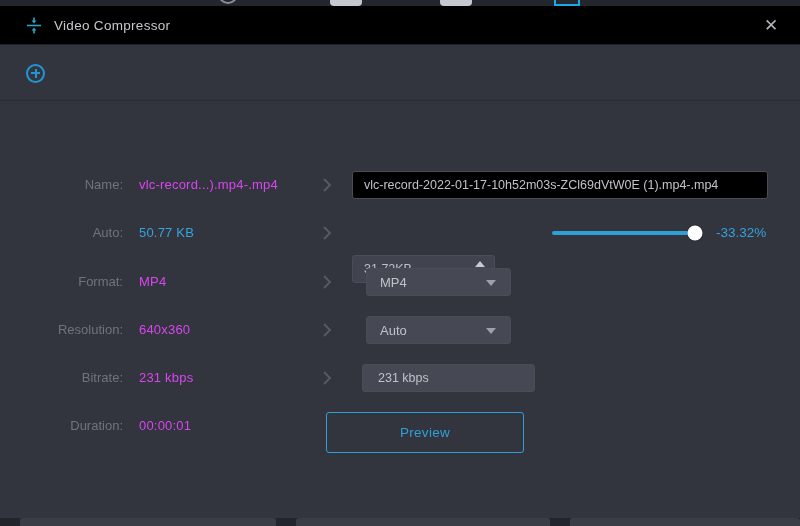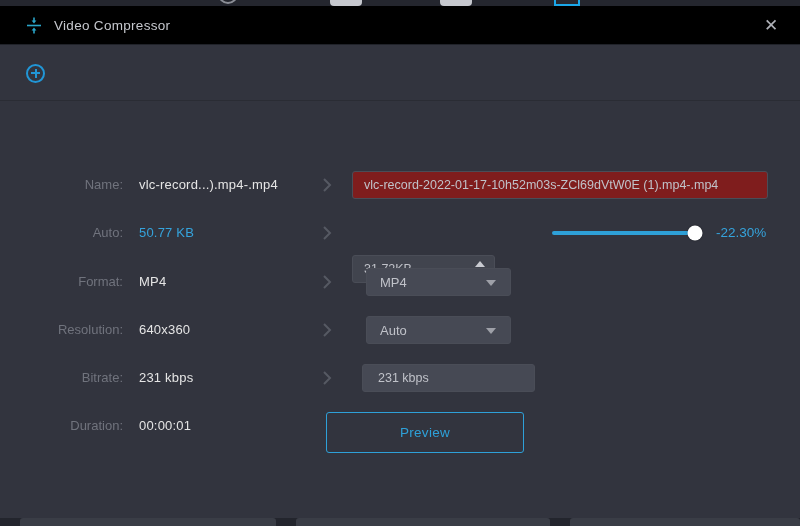--- a/index.html
+++ b/index.html
@@ -23,21 +23,21 @@
   
   .source-bar { position:absolute; left:0; top:46px; width:800px; height:55px; border-bottom:1px solid #2a2c34; display:flex; align-items:center; }
   .plus-circle { margin-left:26px; width:19px; height:19px; border:2px solid #2196d6; border-radius:50%; position:relative; flex:0 0 auto; }
   .plus-circle::before, .plus-circle::after { content:""; position:absolute; background:#2196d6; }
   .plus-circle::before { left:50%; top:3px; bottom:3px; width:2px; transform:translateX(-50%); }
   .plus-circle::after { top:50%; left:3px; right:3px; height:2px; transform:translateY(-50%); }
   .source-label { margin-left:14px; color:#c6c8ce; font-size:13.5px; letter-spacing:.2px; }
 
   
   .row-label { position:absolute; left:0; width:123px; text-align:right; color:#70737d; font-size:13px; line-height:28px; }
-  .row-value { position:absolute; left:139px; color:#e5e5e5; font-size:13px; line-height:28px; letter-spacing:.2px; }
+  .row-value { position:absolute; left:139px; color:#d946ef; font-size:13px; line-height:28px; letter-spacing:.2px; }
   .row-value.blue { color:#35a3dc; }
   .chevron { position:absolute; left:322px; width:12px; height:28px; display:flex; align-items:center; }
   .field { position:absolute; height:28px; background:#41444e; border:1px solid #4a4d57; border-radius:3px; color:#c0c2c9; font-size:12.5px; }
   input.field { padding:0 11px; outline:none; font-family:"Liberation Sans","DejaVu Sans",sans-serif; }
   .dropdown { display:flex; align-items:center; padding-left:13px; background:#464954; cursor:pointer; font-size:13px; }
   .caret { position:absolute; right:14px; top:11px; width:0; height:0; border-left:5px solid transparent; border-right:5px solid transparent; border-top:6px solid #9ea0a8; }
   .spin-btns { position:absolute; right:7px; top:0; width:14px; height:28px; cursor:pointer; }
   .spin-up { position:absolute; top:5px; left:2px; width:0; height:0; border-left:5px solid transparent; border-right:5px solid transparent; border-bottom:6px solid #c9cbd1; }
   .spin-down { position:absolute; bottom:5px; left:2px; width:0; height:0; border-left:5px solid transparent; border-right:5px solid transparent; border-top:6px solid #9ea0a8; }
 
@@ -84,41 +84,41 @@
     <span class="plus-circle"></span>
   </div>
 
   <div class="row-label" style="top:171px">Name:</div>
   <div class="row-value" style="top:171px">vlc-record...).mp4-.mp4</div>
   <div class="chevron" style="top:171px">
     <svg width="10" height="16" viewBox="0 0 10 16">
         <polyline points="2,2 8,8 2,14" fill="none" stroke="#565963" stroke-width="2"></polyline>
       </svg>
   </div>
-  <input class="field" style="left: 352px; top: 171px; width: 416px; background: #7f1d1d;" readonly="" value="vlc-record-2022-01-17-10h52m03s-ZCl69dVtW0E (1).mp4-.mp4">
+  <input class="field" style="left: 352px; top: 171px; width: 416px; background: #000000;" readonly="" value="vlc-record-2022-01-17-10h52m03s-ZCl69dVtW0E (1).mp4-.mp4">
 
   <div class="row-label" style="top:219px">Auto:</div>
   <div class="row-value blue" style="top:219px">50.77 KB</div>
   <div class="chevron" style="top:219px">
     <svg width="10" height="16" viewBox="0 0 10 16">
         <polyline points="2,2 8,8 2,14" fill="none" stroke="#565963" stroke-width="2"></polyline>
       </svg>
   </div>
   <div class="field" style="left:352px; top:219px; width:143px;margin-top:36px;">
     <input style="position: absolute; left: 0px; top: 0px; width: 115px; height: 26px; background: transparent; border: none; outline: none; color: rgb(192, 194, 201); font-size: 12.5px; padding: 0px 11px; font-family: &quot;Liberation Sans&quot;, &quot;DejaVu Sans&quot;, sans-serif;" readonly="" value="31.72KB">
     <div class="spin-btns">
       <div class="spin-up"></div>
       <div class="spin-down"></div>
     </div>
   </div>
   <div class="slider">
     <div class="slider-track"></div>
     <div class="slider-handle" style="top: 14px; left: 96.6%;"></div>
   </div>
-  <div class="reduction" style="top:219px">-22.30%</div>
+  <div class="reduction" style="top:219px">-33.32%</div>
 
   <div class="row-label" style="top:268px">Format:</div>
   <div class="row-value" style="top:268px">MP4</div>
   <div class="chevron" style="top:268px">
     <svg width="10" height="16" viewBox="0 0 10 16">
         <polyline points="2,2 8,8 2,14" fill="none" stroke="#565963" stroke-width="2"></polyline>
       </svg>
   </div>
   <div class="field dropdown" style="left:366px; top:268px; width:145px;">
     <span>MP4</span>

